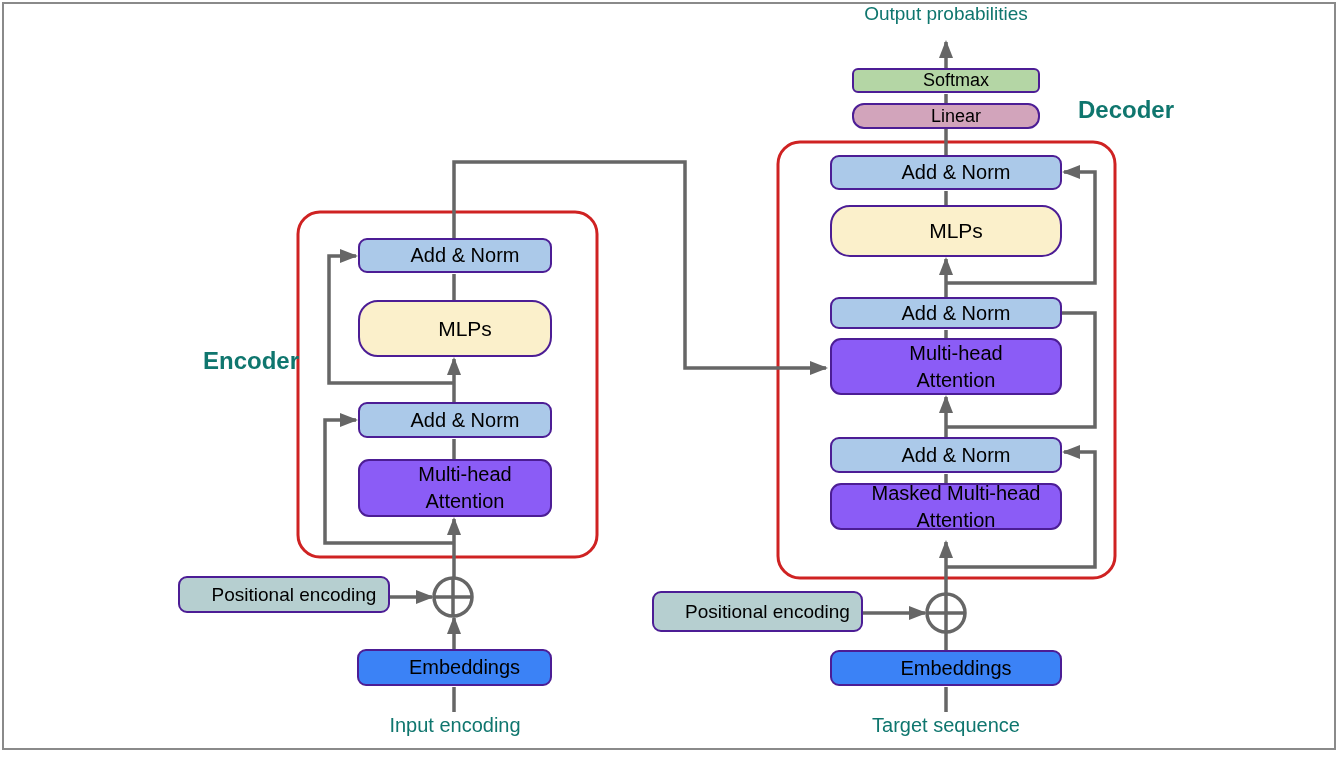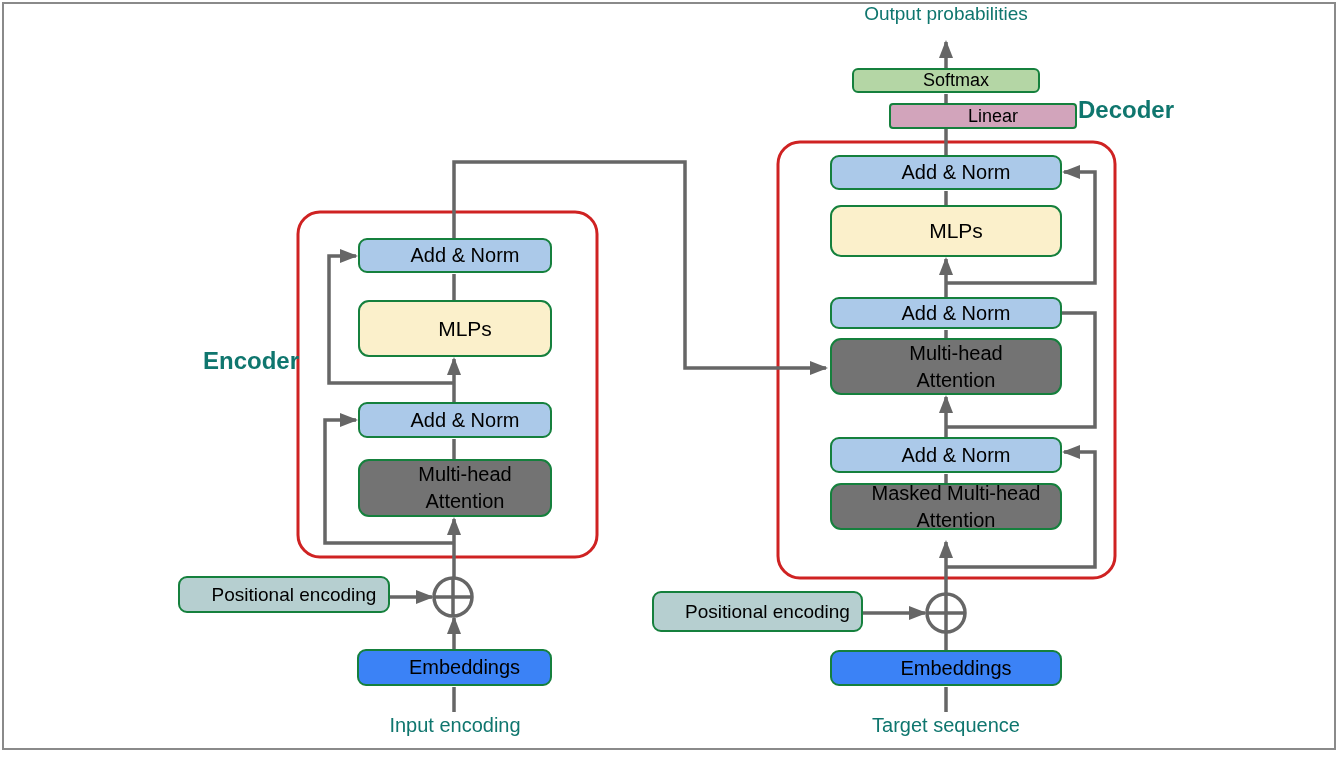--- a/index.html
+++ b/index.html
@@ -11,32 +11,32 @@
     overflow:hidden;
   }
   .frame{
     position:absolute;left:2px;top:2px;width:1330px;height:744px;
     border:2px solid #8a8a8a;
     background:#ffffff;
   }
   svg.wires{position:absolute;left:0;top:0;width:1340px;height:759px;}
   .node{
     position:absolute;
-    border:2px solid #15803d;
+    border:2px solid #4c1d95;
     display:flex;align-items:center;justify-content:center;
     color:#000;text-align:center;
     box-sizing:border-box;
     padding-left:20px;
   }
   .pre{white-space:pre-line;}
   .blue{background:#abc9e9;border-radius:9px;font-size:20px;}
-  .yellow{background:#fbf0cb;border-radius:11px;font-size:21px;}
-  .orange{background:#737373;border-radius:11px;font-size:20px;line-height:27px;}
+  .yellow{background:#fbf0cb;border-radius:20px;font-size:21px;}
+  .orange{background:#8b5cf6;border-radius:11px;font-size:20px;line-height:27px;}
   .green{background:#b4d6a5;border-radius:6px;font-size:18px;}
-  .mauve{background:#d2a4bb;border-radius:4px;font-size:18px;margin-left:37px;}
+  .mauve{background:#d2a4bb;border-radius:12px;font-size:18px;}
   .salmon{background:#3b82f6;border-radius:9px;font-size:20px;}
   .teal{background:#b6cfd0;border-radius:9px;font-size:19px;}
   .lbl{position:absolute;color:#0f766e;}
   .lbl.center{text-align:center;}
   .section-title{font-size:24px;font-weight:bold;}
 </style>
 </head>
 <body>
 
 <div class="canvas">

